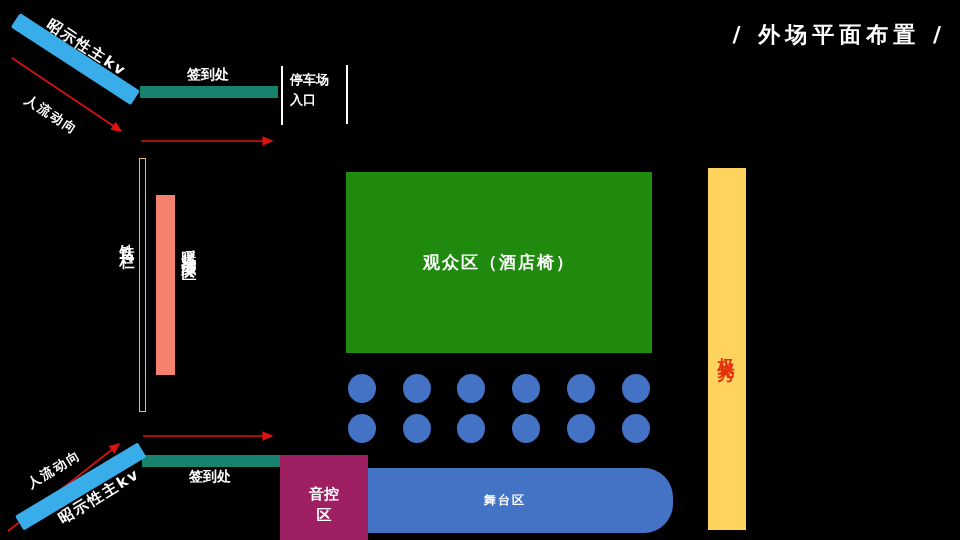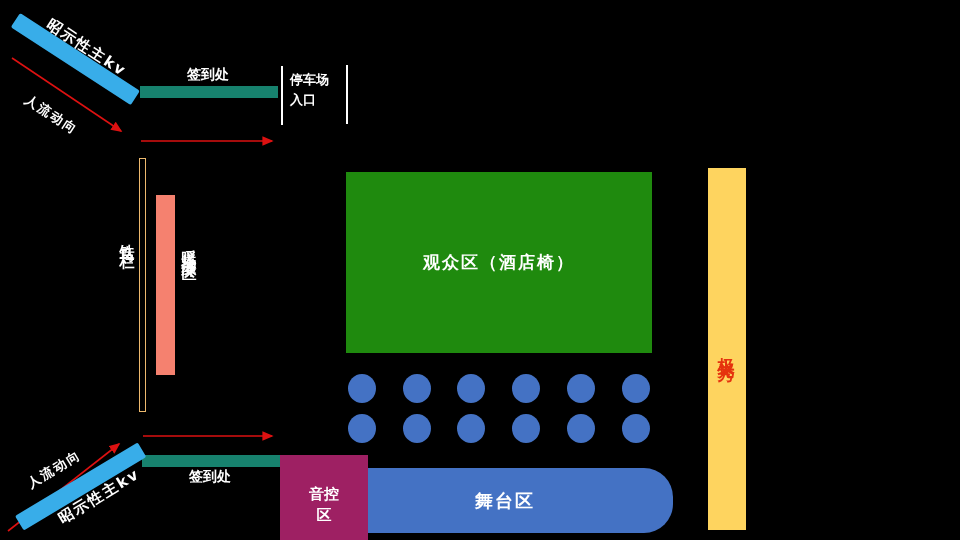--- a/index.html
+++ b/index.html
@@ -30,21 +30,21 @@
   
   #barrier-bar{left:139px;top:158px;width:5px;height:252px;}
   #barrier-label{left:117px;top:232px;font-size:15px;letter-spacing:5px;}
   #warmup-bar{left:156px;top:195px;width:19px;height:180px;}
   #warmup-label{left:179px;top:238px;font-size:15px;letter-spacing:4px;}
 
   
   #audience-zone{left:346px;top:172px;width:306px;height:181px;font-size:17px;letter-spacing:2px;}
   #seats{left:348px;top:374px;width:302px;height:70px;}
   .seat{position:absolute;width:28px;height:29px;border-radius:50%;}
-  #stage-zone{left:337px;top:468px;width:336px;height:65px;font-size:18px;letter-spacing:2px;border-radius:29px;}
+  #stage-zone{left:337px;top:468px;width:336px;height:65px;font-size:12px;letter-spacing:2px;border-radius:29px;}
   #sound-zone{left:280px;top:455px;width:52px;height:63px;font-size:15px;line-height:21px;text-align:center;padding:18px;}
   #sound-zone .inner{width:32px;margin:0 auto;white-space:normal;font-weight:bold;}
 
   
   #aurora-bar{left:708px;top:168px;width:38px;height:362px;}
   #aurora-label{font-size:17px;letter-spacing:4px;font-weight:bold;}
 
   
   #checkin-bottom-bar{left:142px;top:455px;width:138px;height:12px;}
   #checkin-bottom-label{left:160px;top:468px;width:100px;text-align:center;font-size:14px;}
@@ -64,20 +64,21 @@
       <marker id="ah" markerWidth="8" markerHeight="7" refX="6" refY="3" orient="auto">
         <path d="M0,0 L7,3 L0,6 z" fill="currentColor"></path>
       </marker>
     </defs>
     <line x1="12" y1="58" x2="121" y2="131" stroke="currentColor" stroke-width="1.6" marker-end="url(#ah)"></line>
     <line x1="141" y1="141" x2="272" y2="141" stroke="currentColor" stroke-width="1.6" marker-end="url(#ah)"></line>
     <line x1="8" y1="531" x2="119" y2="444" stroke="currentColor" stroke-width="1.6" marker-end="url(#ah)"></line>
     <line x1="143" y1="436" x2="272" y2="436" stroke="currentColor" stroke-width="1.6" marker-end="url(#ah)"></line>
   </svg>
 
+  <div id="title" class="abs lbl">/ 外场平面布置 /</div>
 
   <div id="kv-stripe-top" class="abs rot" style="background-color: rgb(56, 173, 233);"></div>
   <div id="kv-label-top" class="abs lbl rot">昭示性主kv</div>
   <div id="flow-label-top" class="abs lbl rot">人流动向</div>
   <div id="checkin-top-label" class="abs lbl">签到处</div>
   <div id="checkin-top-bar" class="abs" style="background-color: rgb(23, 130, 110);"></div>
   <div id="parking-vline-left" class="abs"></div>
   <div id="parking-vline-right" class="abs"></div>
   <div id="parking-label" class="abs lbl">停车场入口</div>
 

